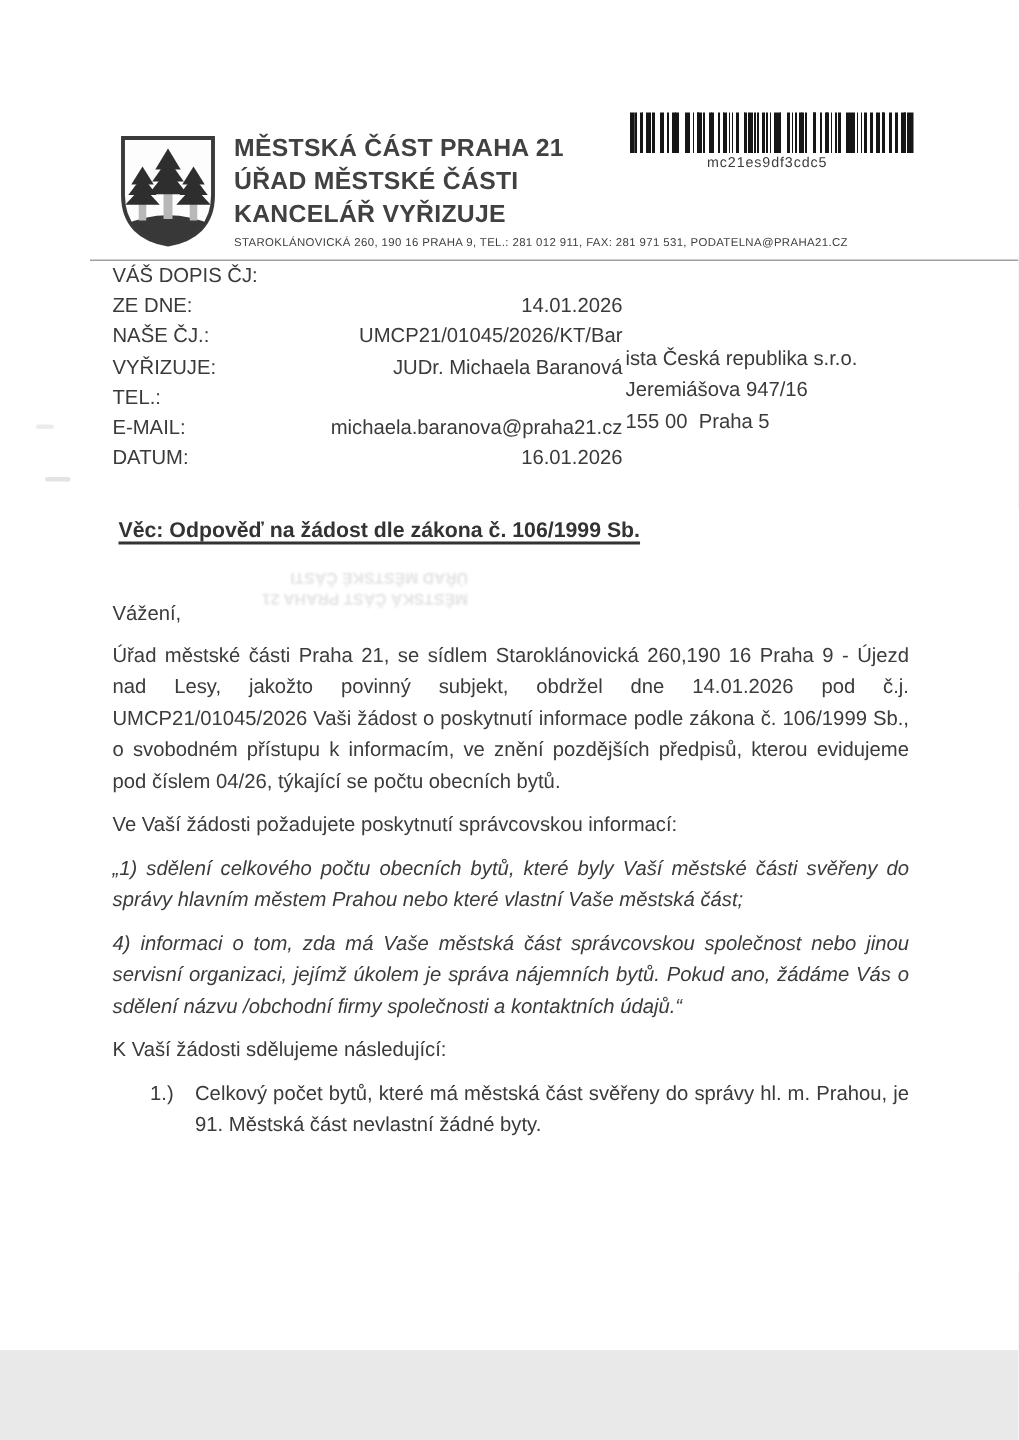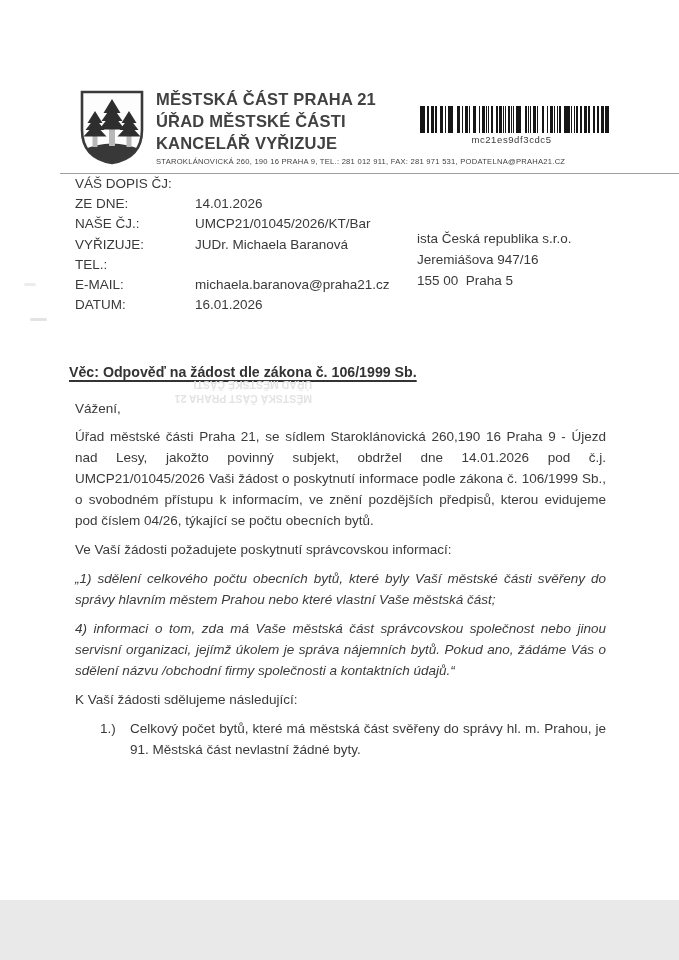--- a/index.html
+++ b/index.html
@@ -17,52 +17,52 @@
   .logo { position: absolute; left: 78px; top: 88px; width: 68px; height: 78px; }
   .org-block { position: absolute; left: 156px; top: 88px; }
   .org-line {
     font-size: 16.5px; font-weight: 600; color: #414141;
     line-height: 22px; letter-spacing: 0.2px; white-space: nowrap;
   }
   .address-line {
     position: absolute; left: 156px; top: 157px;
     font-size: 7.6px; color: #3f3f3f; letter-spacing: 0.25px; white-space: nowrap;
   }
-  .barcode-wrap { position: absolute; left: 420px; top: 106px; width: 183px; }
+  .barcode-wrap { position: absolute; left: 420px; top: 75px; width: 183px; }
   .barcode {
     width: 183px; height: 27px; background-color: #fff;
     border-left: 3px solid #161616; border-right: 3px solid #161616;
     background-image:
       repeating-linear-gradient(90deg, #161616 0 2px, transparent 2px 5px, #161616 5px 6px, transparent 6px 8px, #161616 8px 11px, transparent 11px 12px, #161616 12px 13px, transparent 13px 17px),
       repeating-linear-gradient(90deg, transparent 0 4px, #161616 4px 6px, transparent 6px 13px, #161616 13px 14px, transparent 14px 19px, #161616 19px 20px, transparent 20px 23px);
   }
   .barcode-label {
     text-align: center; font-size: 9.5px; color: #3c3c3c;
     letter-spacing: 0.6px; margin-top: 1px;
   }
   .header-rule {
     position: absolute; left: 60px; top: 173px; width: 619px; height: 0;
     border-top: 1.4px solid #9f9f9f;
   }
 
   
   .refs { position: absolute; left: 75px; top: 176px; width: 340px; }
   .ref-row { display: flex; height: 20.2px; align-items: flex-start; }
   .ref-label { width: 120px; font-size: 13.5px; color: #3a3a3a; }
-  .ref-value { flex: 1; font-size: 13.5px; color: #3a3a3a; white-space: nowrap; }
+  .ref-value { flex: 1; font-size: 13.5px; color: #3a3a3a; white-space: nowrap; text-align: right; }
 
   
   .recipient { position: absolute; left: 417px; top: 228px; }
   .recipient-line { font-size: 13.5px; line-height: 21px; white-space: pre-wrap; }
 
   
   .subject {
-    position: absolute; left: 69px; top: 346px;
+    position: absolute; left: 79px; top: 346px;
     font-size: 14.2px; font-weight: 700; color: #333;
-    text-decoration: underline; text-underline-offset: 3px; text-decoration-thickness: 1.5px; margin-top: 18px;
+    text-decoration: underline; text-underline-offset: 3px; text-decoration-thickness: 1.5px;
   }
 
   
   .ghost {
     position: absolute; left: 142px; top: 378px; width: 170px;
     transform: scale(-1, -1);
     color: #e3e3e3; font-size: 10.5px; font-weight: 700; line-height: 14px;
     filter: blur(0.7px); white-space: nowrap; pointer-events: none;
   }
 

